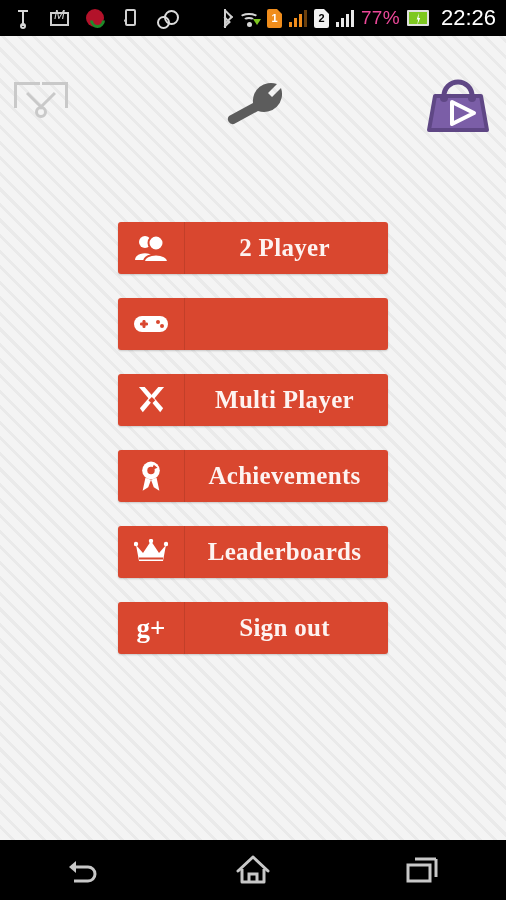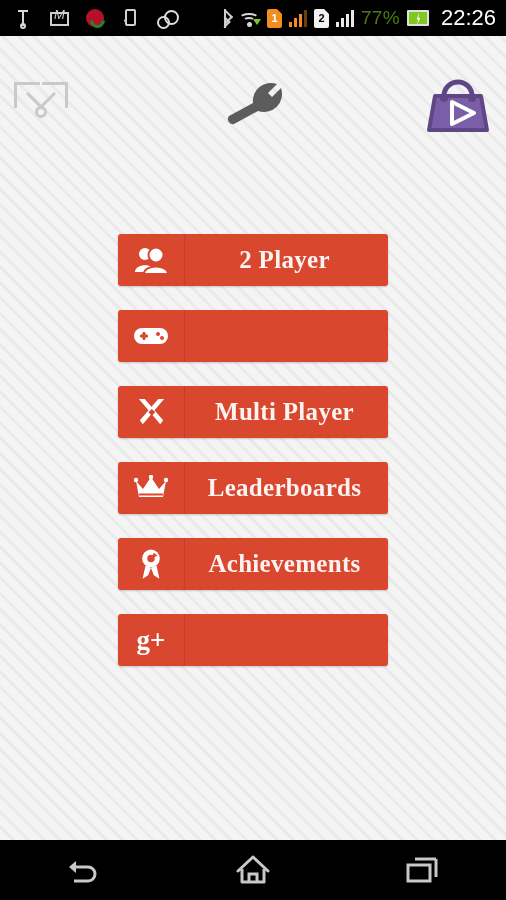--- a/index.html
+++ b/index.html
@@ -78,21 +78,21 @@
   .sim1{background:#f08d1c;color:#fff;}
   .sim2{background:#f2f2f2;color:#000;}
 
   
   .bars{display:flex;align-items:flex-end;gap:2px;height:17px;}
   .bars i{width:3px;display:block;}
   .b1{height:5px;} .b2{height:9px;} .b3{height:13px;} .b4{height:17px;}
   .bars-o i{background:#f08d1c;} .bars-w i{background:#e8e8e8;}
   .bars-o .b4{background:#f08d1c;opacity:.45;}
 
-  .sb-text{color:#4d7c0f;font-size:19px;font-family:"Liberation Sans",sans-serif;letter-spacing:.3px;}
+  .sb-text{color:#ec4899;font-size:19px;font-family:"Liberation Sans",sans-serif;letter-spacing:.3px;}
   .sb-clock{color:#fff;font-size:22px;font-family:"Liberation Sans",sans-serif;margin-left:5px;}
 
   
   .ic-batt{width:22px;height:16px;border:2px solid #e0e0e0;background:#7ec820;border-radius:1px;}
   .ic-batt::after{content:"";position:absolute;left:7px;top:1px;width:5px;height:12px;
     background:#fff;clip-path:polygon(60% 0,15% 55%,45% 55%,25% 100%,85% 42%,52% 42%);}
 
   
   #app-body {
     position:absolute; left:0; top:36px; width:506px; height:824px;
@@ -120,21 +120,21 @@
 
   
   #wrench-icon{ left:222px; top:44px; width:64px; height:50px; }
 
   
   #playstore-icon{ right:12px; top:38px; width:72px; height:62px; }
 
   
   #menu { position:absolute; left:0; top:182px; width:506px; }
   .menu-btn {
-    width:270px; height:52px; margin:16px auto 24px auto;
+    width:270px; height:52px; margin:4px auto 24px auto;
     background:#d9472f;
     border-radius:3px;
     display:flex; align-items:stretch;
     box-shadow:0 1px 2px rgba(0,0,0,.18);
     cursor:pointer;
     overflow:hidden;
   }
   .mb-icon {
     width:67px; flex:0 0 67px;
     display:flex; align-items:center; justify-content:center;
@@ -272,48 +272,49 @@
           <path d="M3 2 L9 2 L28 24 L25 28 Z" fill="#fff"></path>
           <path d="M29 2 L23 2 L4 24 L7 28 Z" fill="#fff"></path>
           <rect x="14" y="13" width="5" height="5" fill="#d9472f" transform="rotate(45 16 15.5)"></rect>
         </svg>
       </div>
       <div class="mb-label">Multi Player</div>
     </div>
 
     <div class="menu-btn">
       <div class="mb-icon">
+        <svg viewBox="0 0 28 34" width="26" height="32" aria-hidden="true">
+          <circle cx="14" cy="11" r="9.5" fill="#fff"></circle>
+          <circle cx="14" cy="11" r="4" fill="#d9472f"></circle>
+          <path d="M14 11 L17 5 L21 8 Z" fill="#d9472f"></path>
+          <path d="M8 19 L5 33 L11 29 L14 21 Z" fill="#fff"></path>
+          <path d="M20 19 L23 33 L17 29 L14 21 Z" fill="#fff"></path>
+        </svg>
+      </div>
+      <div class="mb-label">Achievements</div>
+    </div>
+
+    <div class="menu-btn">
+      <div class="mb-icon">
         <svg viewBox="0 0 34 26" width="34" height="26" aria-hidden="true">
           <path d="M2 6 L9 14 L17 2 L25 14 L32 6 L29 22 L5 22 Z" fill="#fff"></path>
           <rect x="5" y="18.5" width="24" height="2" fill="#d9472f"></rect>
           <circle cx="2" cy="5" r="2.2" fill="#fff"></circle>
           <circle cx="32" cy="5" r="2.2" fill="#fff"></circle>
           <circle cx="17" cy="2" r="2.2" fill="#fff"></circle>
         </svg>
       </div>
       <div class="mb-label">Leaderboards</div>
     </div>
 
     <div class="menu-btn">
       <div class="mb-icon">
-        <svg viewBox="0 0 28 34" width="26" height="32" aria-hidden="true">
-          <circle cx="14" cy="11" r="9.5" fill="#fff"></circle>
-          <circle cx="14" cy="11" r="4" fill="#d9472f"></circle>
-          <path d="M14 11 L17 5 L21 8 Z" fill="#d9472f"></path>
-          <path d="M8 19 L5 33 L11 29 L14 21 Z" fill="#fff"></path>
-          <path d="M20 19 L23 33 L17 29 L14 21 Z" fill="#fff"></path>
-        </svg>
-      </div>
-      <div class="mb-label">Achievements</div>
-    </div>
-
-    <div class="menu-btn">
-      <div class="mb-icon">
         <span class="gp-text">g+</span>
       </div>
+      <div class="mb-label">Sign out</div>
     </div>
 
   </div>
 </div>
 
 <div id="nav-bar">
   <div class="nav-btn">
     <svg viewBox="0 0 36 30" width="36" height="30" aria-hidden="true">
       <path d="M10 6 L3 12 L10 18 Z" fill="#c8c8c8"></path>
       <path d="M6 12 H22 A7 7 0 0 1 22 26 H8" fill="none" stroke="#c8c8c8" stroke-width="3"></path>

